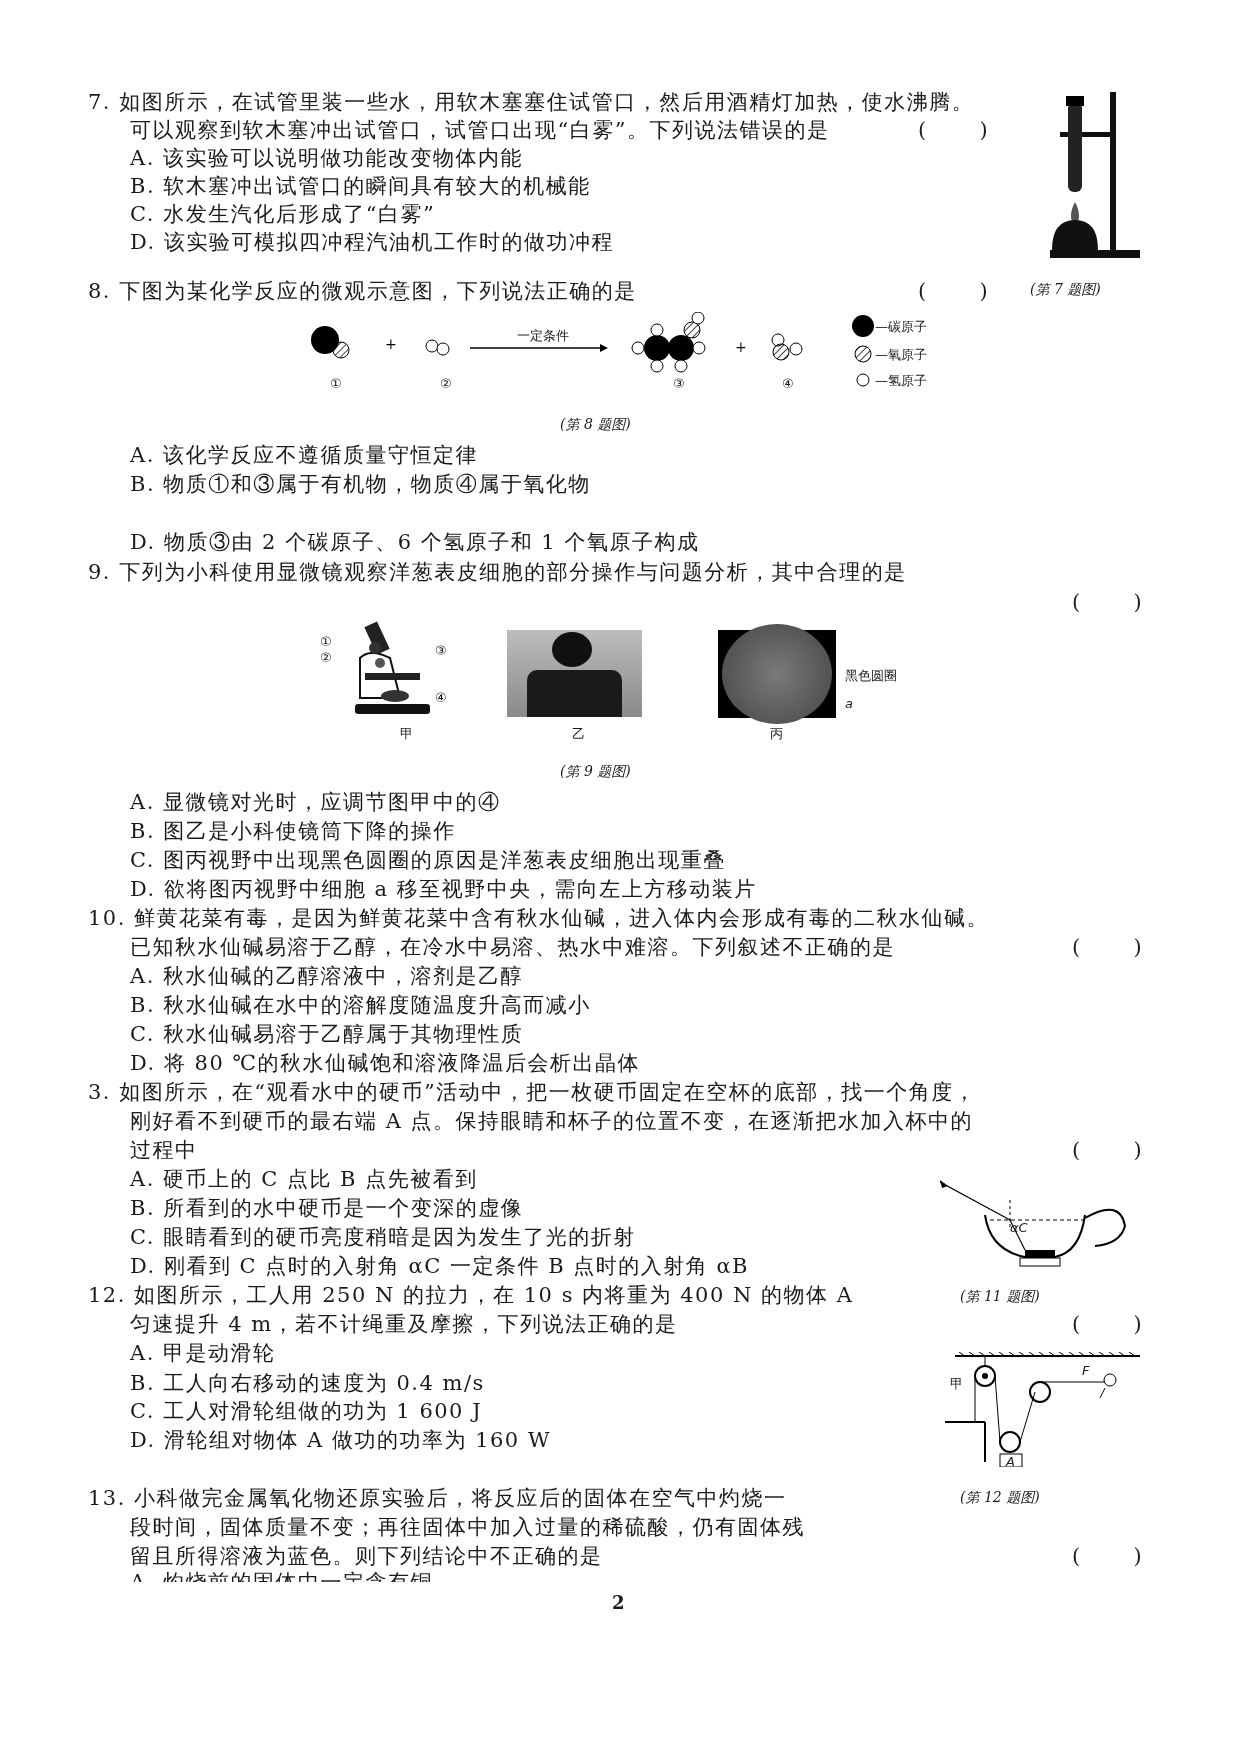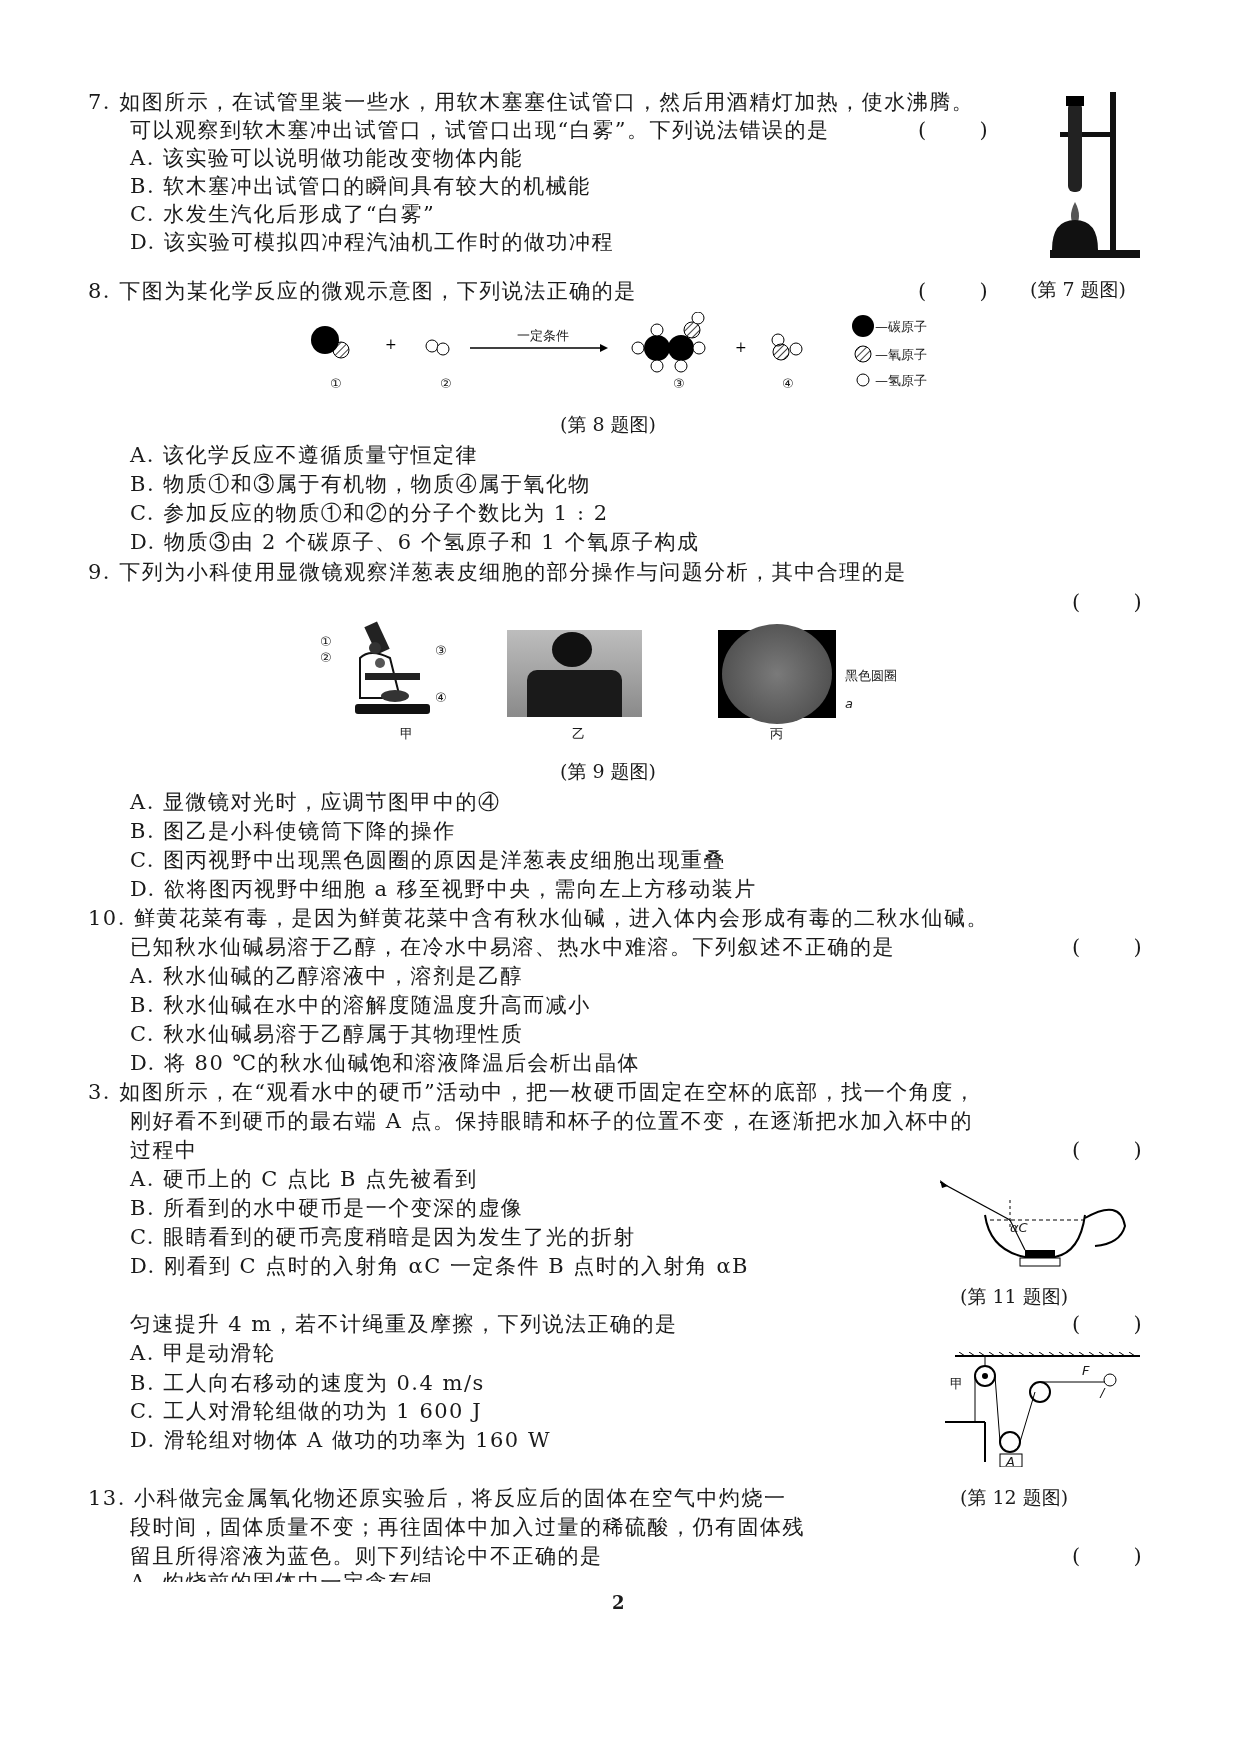--- a/index.html
+++ b/index.html
@@ -10,21 +10,21 @@
   }
   .page { position: absolute; left: 0; top: 0; width: 1240px; height: 1754px; }
   .line {
     position: absolute; font-size: 21px; line-height: 28px; white-space: nowrap;
     letter-spacing: 1.5px;
   }
   .q { left: 88px; }
   .cont { left: 130px; }
   .opt { left: 130px; }
   .paren { position: absolute; font-size: 21px; line-height: 28px; white-space: pre; }
-  .caption { position: absolute; font-size: 19px; line-height: 26px; white-space: nowrap; }
+  .caption { position: absolute; font-size: 14px; line-height: 26px; white-space: nowrap; font-style: italic; }
   .small { position: absolute; font-size: 13px; line-height: 16px; white-space: nowrap;
            font-family: "DejaVu Sans", "Liberation Sans", sans-serif; }
   .fig { position: absolute; }
   .pageno { position: absolute; left: 612px; top: 1592px; font-size: 18px; font-weight: bold; }
   .ghost { position: absolute; color: #e3e3e3; font-size: 20px; white-space: nowrap; letter-spacing: 2px; }
 </style>
 </head>
 <body>
 
 <div class="page">
@@ -93,21 +93,20 @@
   <div class="small" style="left:875px;top:319px;">—碳原子</div>
   <div class="small" style="left:875px;top:347px;">—氧原子</div>
   <div class="small" style="left:875px;top:373px;">—氢原子</div>
   <div class="small" style="left:330px;top:376px;">①</div>
   <div class="small" style="left:440px;top:376px;">②</div>
   <div class="small" style="left:673px;top:376px;">③</div>
   <div class="small" style="left:782px;top:376px;">④</div>
   <div class="caption" style="left:560px;top:411px;">(第 8 题图)</div>
   <div class="line opt" style="top:470px;">B. 物质①和③属于有机物，物质④属于氧化物</div>
   <div class="line opt" style="top:441px;">A. 该化学反应不遵循质量守恒定律</div>
-  <div class="line opt" style="top:499px;">C. 参加反应的物质①和②的分子个数比为 1 : 2</div>
   <div class="line opt" style="top:528px;">D. 物质③由 2 个碳原子、6 个氢原子和 1 个氧原子构成</div>
 
   <div class="line q" style="top:558px;">9. 下列为小科使用显微镜观察洋葱表皮细胞的部分操作与问题分析，其中合理的是</div>
   <div class="paren" style="left:1072px;top:588px;">(        )</div>
 
   <svg class="fig" style="left:340px;top:618px;" width="110" height="100">
     <rect x="30" y="5" width="14" height="30" transform="rotate(-25 37 20)" fill="#222"></rect>
     <path d="M20 40 q10 -10 30 0 l10 40 h-40 z" fill="#fff" stroke="#111" stroke-width="2"></path>
     <rect x="25" y="55" width="55" height="7" fill="#222"></rect>
     <ellipse cx="55" cy="78" rx="14" ry="6" fill="#333"></ellipse>
@@ -165,20 +164,21 @@
     <line x1="70" y1="20" x2="70" y2="50" stroke="#000" stroke-dasharray="3,3"></line>
     <path d="M45 35 q5 35 40 42 h30 q25 -5 30 -42" fill="none" stroke="#000" stroke-width="2"></path>
     <path d="M145 38 q35 -20 40 8 q-5 18 -30 20" fill="none" stroke="#000" stroke-width="2"></path>
     <line x1="50" y1="40" x2="145" y2="40" stroke="#000" stroke-dasharray="4,3"></line>
     <rect x="85" y="70" width="30" height="6" fill="#000"></rect>
     <rect x="80" y="78" width="40" height="8" fill="none" stroke="#000"></rect>
   </svg>
   <div class="small" style="left:1010px;top:1220px;font-style:italic;">αC</div>
   <div class="caption" style="left:960px;top:1283px;">(第 11 题图)</div>
 
+  <div class="line q" style="top:1281px;">12. 如图所示，工人用 250 N 的拉力，在 10 s 内将重为 400 N 的物体 A</div>
   <div class="line cont" style="top:1310px;">匀速提升 4 m，若不计绳重及摩擦，下列说法正确的是</div>
   <div class="paren" style="left:1072px;top:1310px;">(        )</div>
   <div class="line opt" style="top:1339px;">A. 甲是动滑轮</div>
   <div class="line opt" style="top:1354px;margin-top:15px;">B. 工人向右移动的速度为 0.4 m/s</div>
   <div class="line opt" style="top:1397px;">C. 工人对滑轮组做的功为 1 600 J</div>
   <div class="line opt" style="top:1426px;">D. 滑轮组对物体 A 做功的功率为 160 W</div>
 
   <svg class="fig" style="left:945px;top:1352px;" width="200" height="115">
     <line x1="10" y1="4" x2="195" y2="4" stroke="#000" stroke-width="2"></line>
     <g stroke="#000" stroke-width="1">

